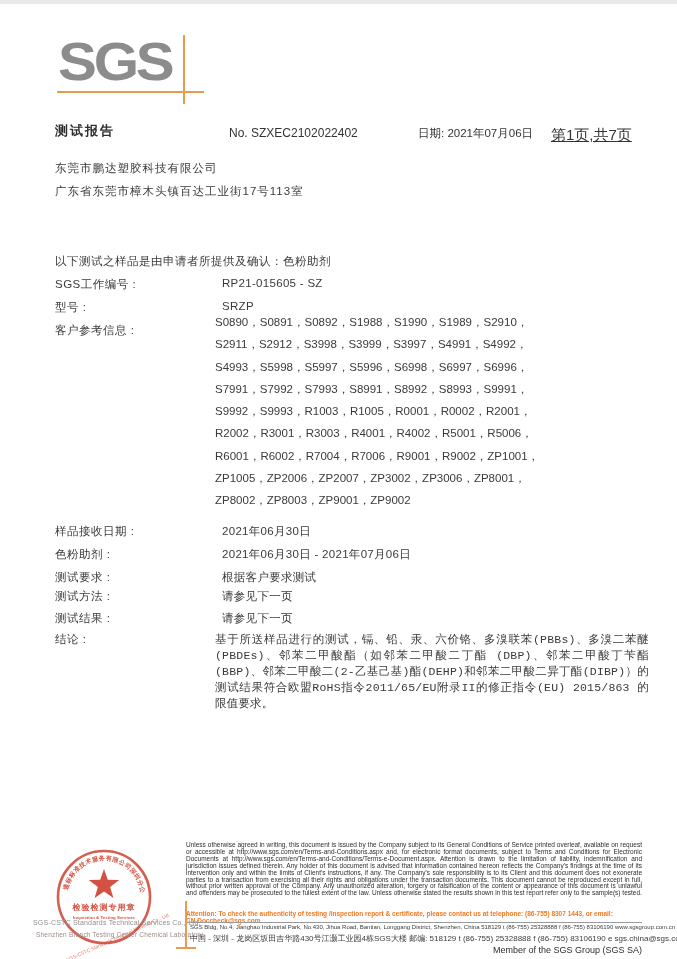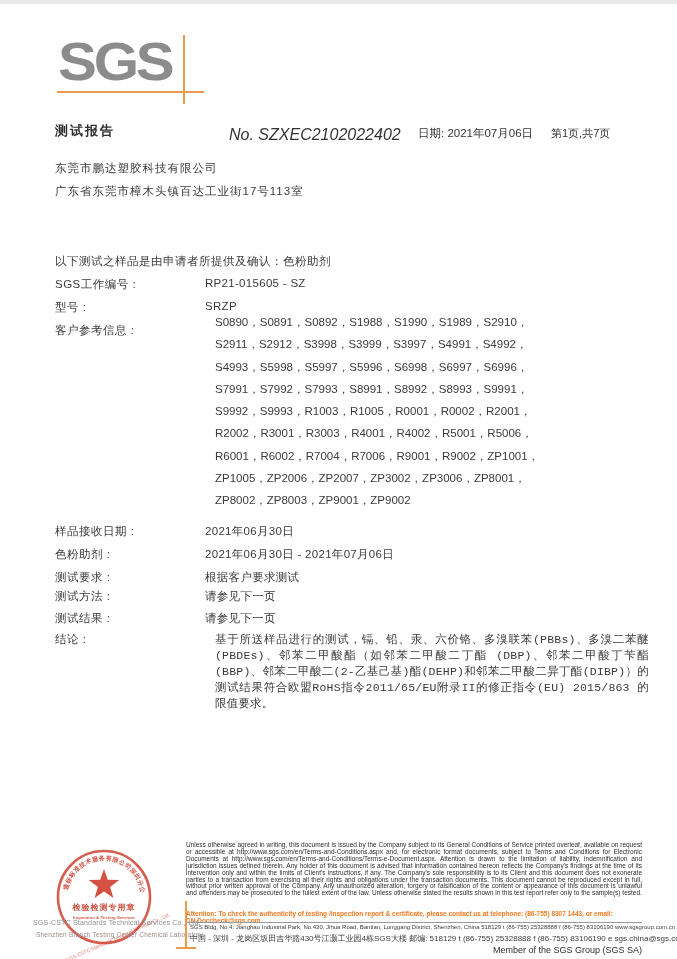--- a/index.html
+++ b/index.html
@@ -10,31 +10,31 @@
   }
   
   .logo-text{
     position:absolute;left:58px;top:26px;font-size:54px;font-weight:bold;
     color:#8c8c8c;letter-spacing:-3px;transform:scaleX(1.08);transform-origin:left;
   }
   .logo-hline{position:absolute;left:57px;top:87px;width:147px;height:2px;background:#e89a4e;}
   .logo-vline{position:absolute;left:183px;top:31px;width:2px;height:69px;background:#e89a4e;}
   
   .doc-title{position:absolute;left:55px;top:118px;font-size:13px;font-weight:bold;color:#2f2f2f;letter-spacing:2px;}
-  .report-no{position:absolute;left:229px;top:122px;font-size:16px;color:#333;font-style:italic;}
+  .report-no{position:absolute;left:229px;top:122px;font-size:12px;color:#333;}
   .report-date{position:absolute;left:418px;top:122px;font-size:11.5px;color:#333;}
-  .page-info{position:absolute;left:551px;top:122px;font-size:11px;color:#333;}
+  .page-info{position:absolute;left:551px;top:122px;font-size:15px;color:#333;text-decoration:underline;}
   
   .company{position:absolute;left:55px;top:157px;font-size:11.5px;color:#3a3a3a;letter-spacing:1px;}
   .address{position:absolute;left:55px;top:180px;font-size:11.5px;color:#3a3a3a;letter-spacing:1px;}
   
   .intro{position:absolute;left:55px;top:250px;font-size:11.5px;letter-spacing:0.5px;font-family:Liberation Serif, serif;}
   .frow{position:absolute;left:55px;width:590px;font-size:11.5px;}
   .frow .lbl{position:absolute;left:0;letter-spacing:0.5px;}
-  .frow .val{position:absolute;left:150px;letter-spacing:0.3px;white-space:nowrap;text-align:center;}
+  .frow .val{position:absolute;left:167px;letter-spacing:0.3px;white-space:nowrap;text-align:center;}
   .ref-lines{position:absolute;left:215px;top:307px;width:430px;font-size:11.5px;line-height:22.3px;}
   .conclusion-val{
     position:absolute;left:215px;top:628px;width:434px;font-size:11.5px;line-height:16px;
     letter-spacing:0.2px;text-align:justify;font-family:Liberation Mono, monospace;
   }
   
   .legal{
     position:absolute;left:186px;top:838px;width:456px;font-size:6.5px;line-height:6.9px;
     color:#2d2d2d;text-align:justify;
   }

